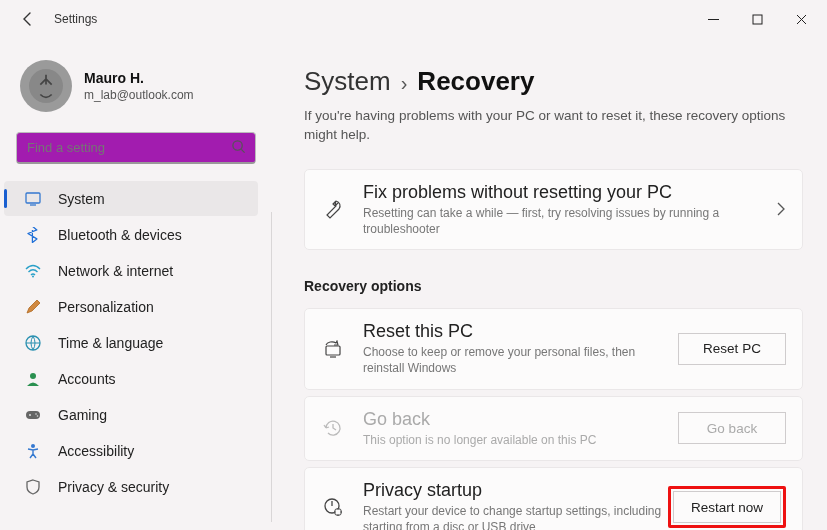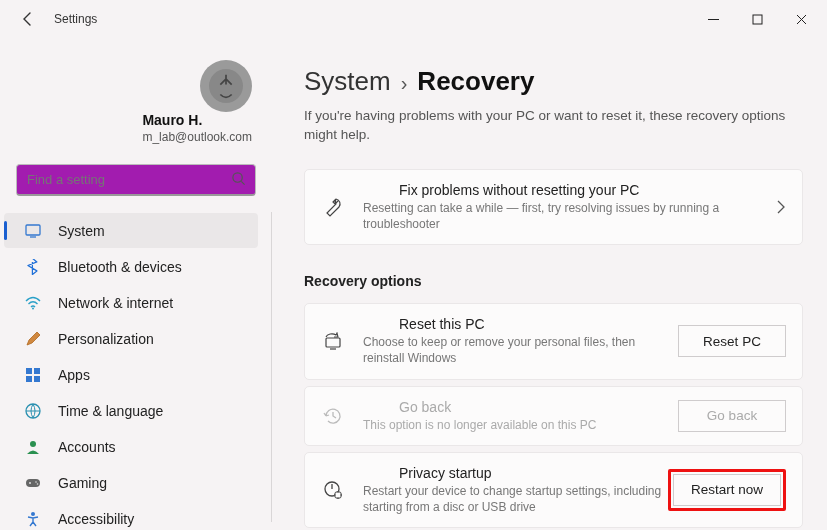--- a/index.html
+++ b/index.html
@@ -7,21 +7,21 @@
   
   .titlebar { height: 38px; display: flex; align-items: center; padding: 0 4px 0 12px; }
   .back-btn { width: 32px; height: 32px; display: flex; align-items: center; justify-content: center; border-radius: 4px; cursor: pointer; }
   .app-title { font-size: 12px; margin-left: 10px; color: #333; }
   .win-controls { margin-left: auto; display: flex; }
   .win-btn { width: 44px; height: 32px; display: flex; align-items: center; justify-content: center; cursor: pointer; }
   
   .body-wrap { display: flex; height: calc(530px - 38px); }
   
   .sidebar { width: 272px; padding: 8px 0 0 0; position: relative; }
-  .profile { display: flex; align-items: flex-end; padding: 14px 20px 18px 20px; flex-direction: column; }
+  .profile { display: flex; align-items: center; padding: 14px 20px 18px 20px; }
   .avatar { width: 52px; height: 52px; border-radius: 50%; background: #9a9a9a; display:flex; align-items:center; justify-content:center; }
   .profile-text { margin-left: 12px; }
   .profile-name { font-size: 14px; font-weight: 600; color: #111; }
   .profile-email { font-size: 12px; color: #555; margin-top: 2px;}
   
   .search-wrap { padding: 2px 16px 12px 16px; }
   .search-box { position: relative; }
   .search-input { width: 100%; height: 32px; border: 1px solid #bbb; border-bottom: 2px solid #999; border-radius: 4px; padding: 0 22px 0 10px; font-size: 13px; background: #a21caf; outline: none; }
   .search-icon { position: absolute; right: 10px; top: 7px; color: #555; }
   
@@ -34,21 +34,21 @@
   
   .content { flex: 1; padding: 28px 24px 0 32px; overflow-y: auto; }
   .breadcrumb { font-size: 26px; font-weight: 400; color: #333; display:flex; align-items:baseline; gap:10px;}
   .breadcrumb .chev { color:#555; font-size:20px; }
   .breadcrumb .current { font-weight: 600; color:#111;}
   .desc { font-size: 13.5px; color: #555; margin-top: 10px; line-height: 1.4;}
   
   .card { background:#fcfbfb; border:1px solid #eae7e8; border-radius:5px; margin-top: 14px; display:flex; align-items:center; padding: 12px 16px; }
   .card-icon { width: 24px; margin-right: 18px; color:#444; display:flex; justify-content:center;}
   .card-body { flex:1; }
-  .card-title { font-size: 14px; color:#222;margin-left:36px;}
+  .card-title { font-size: 18px; color:#222;}
   .card-sub { font-size: 12px; color:#777; margin-top:2px; line-height:1.35;}
   .card-chevron { color:#666; margin-left:8px;}
   .card-btn { min-width: 108px; height: 32px; border:1px solid #cfcccd; background:#fcfbfb; border-radius:0; font-size:13.5px; cursor:pointer; color:#222; padding: 0 16px;}
   .card-btn.disabled { color:#aaa; cursor:default;}
   .card.disabled .card-title, .card.disabled .card-sub { color:#aaa; }
   
   .section-title { font-size: 14px; font-weight:600; margin-top: 28px; color:#222;}
   
   .highlight-box { border: 3px solid #e11; padding: 2px; border-radius:2px;}
   
@@ -141,31 +141,20 @@
         <span class="nav-icon">
             <svg width="16" height="16" viewBox="0 0 16 16">
               <path d="M2 14 l2-5 8-8 3 3-8 8z" fill="#d08840" stroke="#b06820" stroke-width="0.8"></path>
             </svg>
           </span>
         <span>Personalization</span>
       </div>
       <div class="nav-item">
         <span class="nav-icon">
             <svg width="16" height="16" viewBox="0 0 16 16">
-              <rect x="1" y="1" width="6" height="6" fill="#3478d0"></rect>
-              <rect x="9" y="1" width="6" height="6" fill="#3478d0"></rect>
-              <rect x="1" y="9" width="6" height="6" fill="#3478d0"></rect>
-              <rect x="9" y="9" width="6" height="6" fill="#3478d0"></rect>
-            </svg>
-          </span>
-        <span>Apps</span>
-      </div>
-      <div class="nav-item">
-        <span class="nav-icon">
-            <svg width="16" height="16" viewBox="0 0 16 16">
               <circle cx="8" cy="8" r="7" stroke="#2a90b0" stroke-width="1.3" fill="none"></circle>
               <path d="M1 8 h14 M8 1 q4 7 0 14 M8 1 q-4 7 0 14" stroke="#2a90b0" stroke-width="1" fill="none"></path>
             </svg>
           </span>
         <span>Time &amp; language</span>
       </div>
       <div class="nav-item">
         <span class="nav-icon">
             <svg width="16" height="16" viewBox="0 0 16 16">
               <circle cx="8" cy="5" r="3" fill="#2a9050"></circle>

